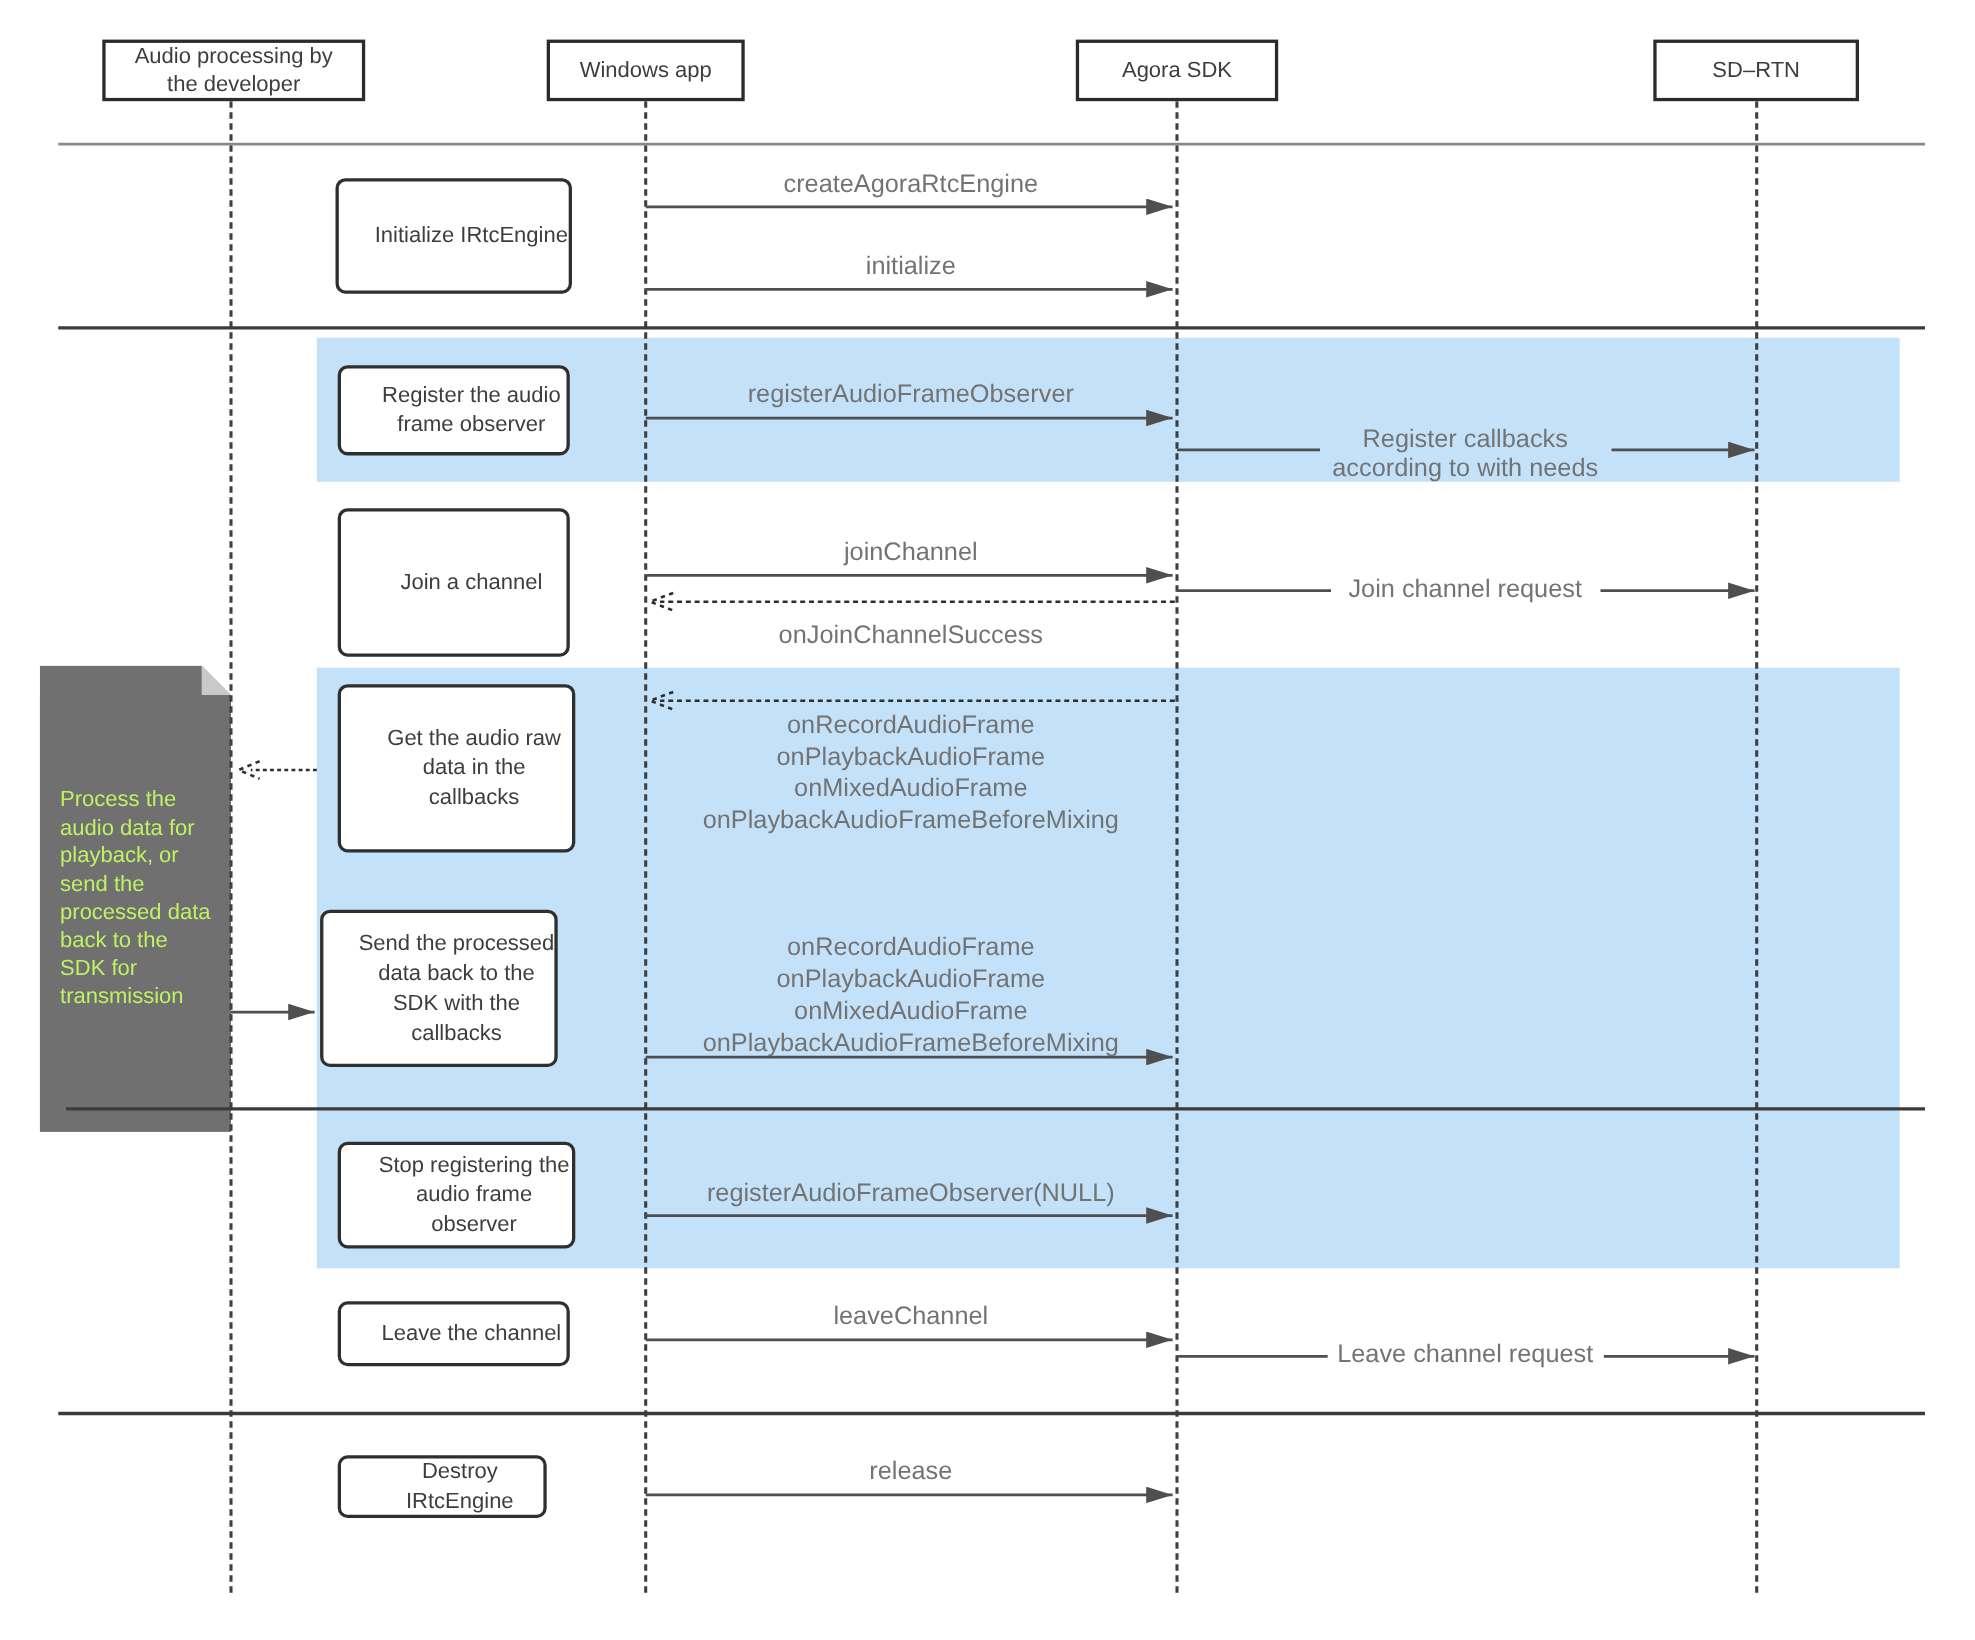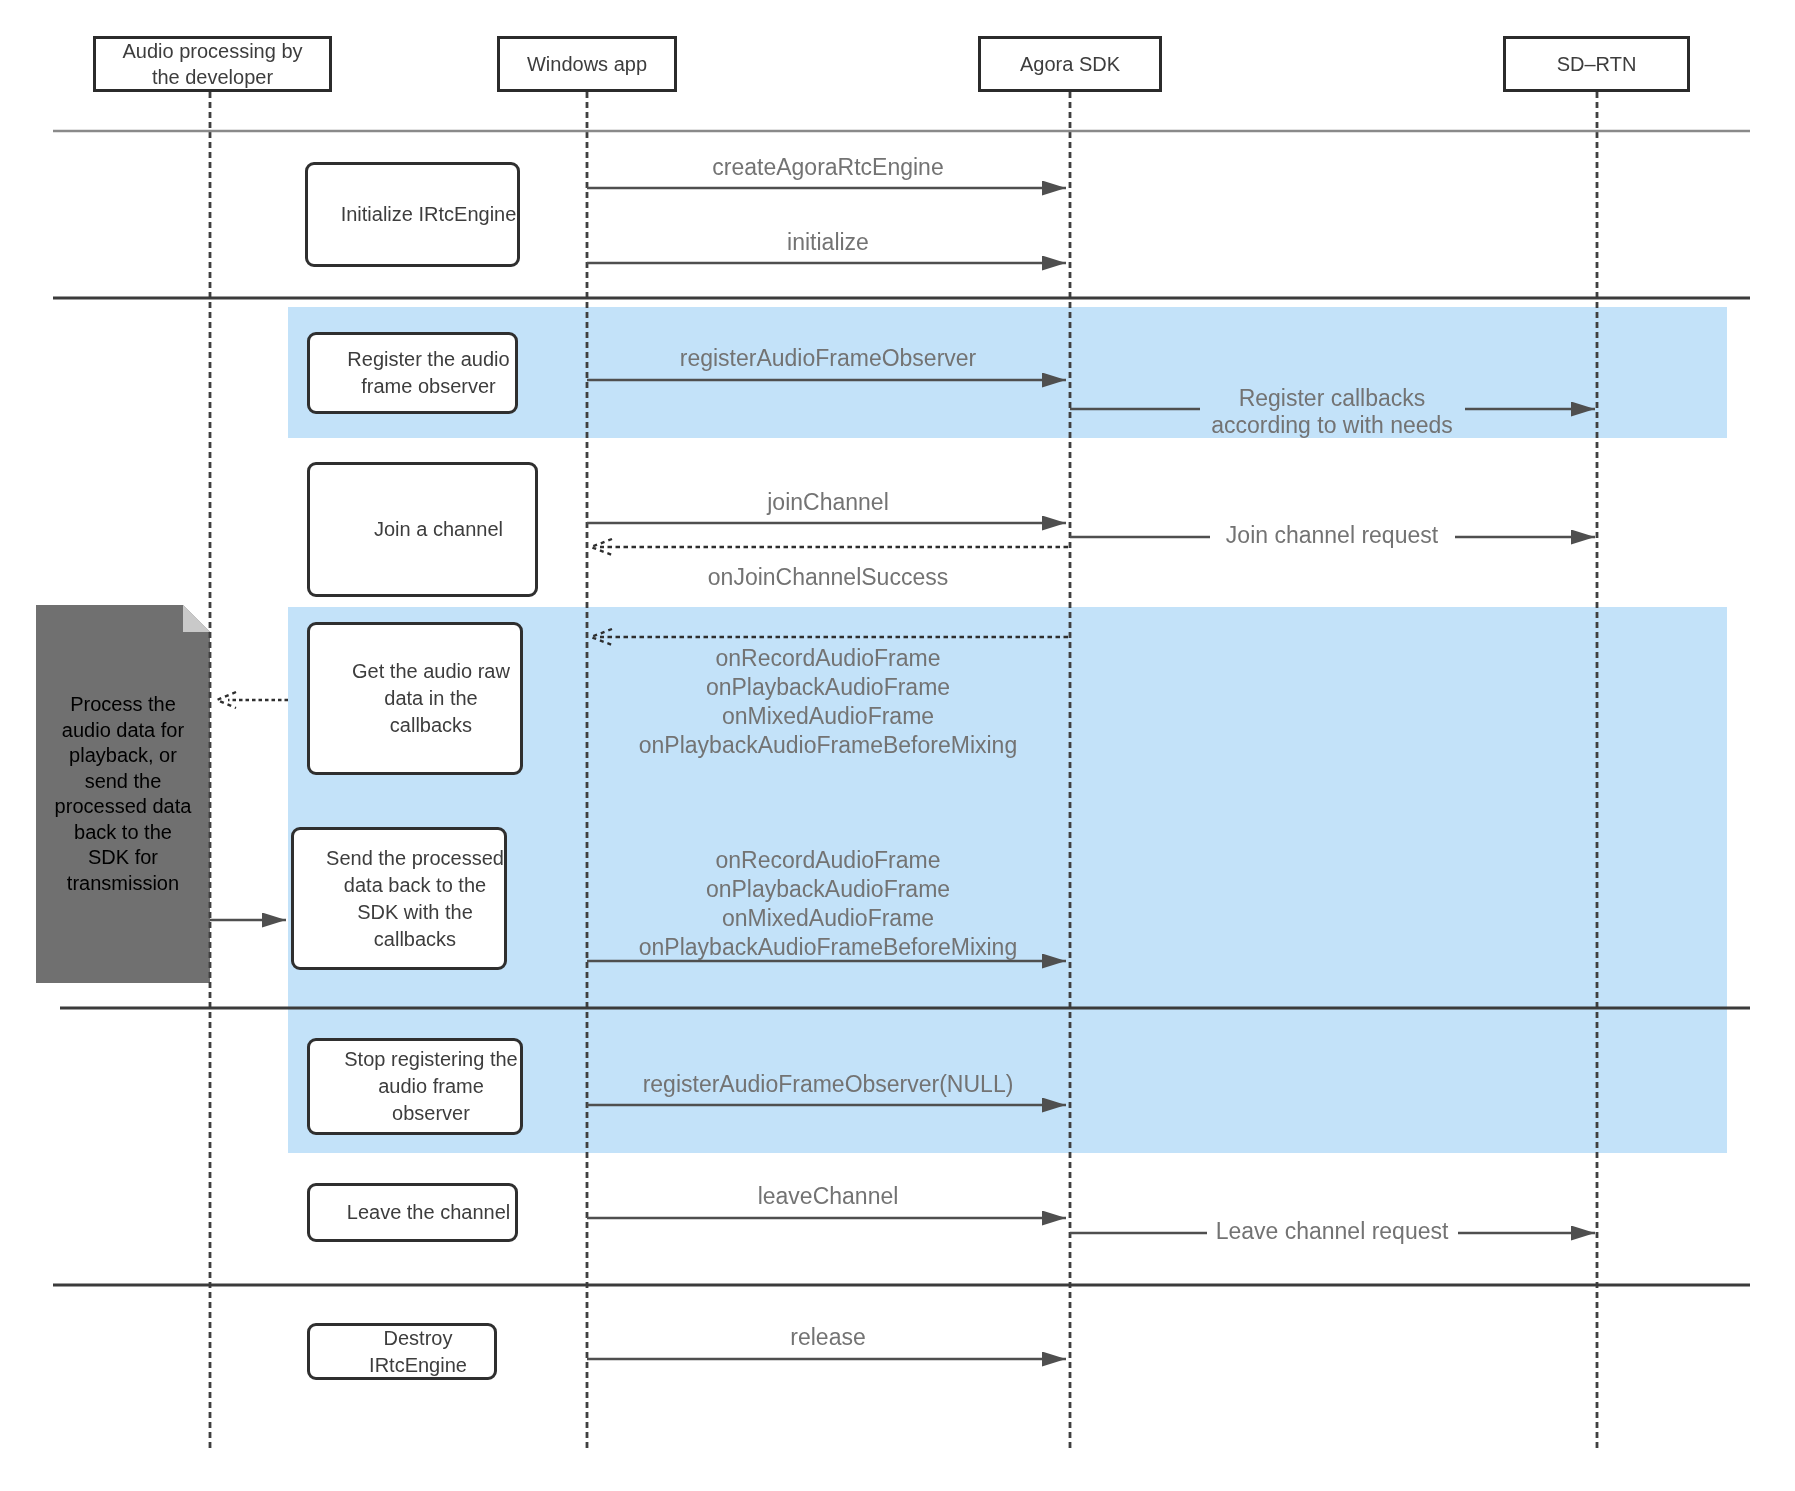--- a/index.html
+++ b/index.html
@@ -1,21 +1,21 @@
 <!DOCTYPE html>
 <html style="--highlight: #c3e2f9; --note-fill: #707070; --note-fold: #c9c9c9;"><head>
 <meta charset="utf-8">
 <style>
   html,body{margin:0;padding:0;background:#fff;}
   #stage{position:relative;width:1795px;height:1491px;background:#fff;overflow:hidden;
          font-family:"Liberation Sans",sans-serif;}
   .band{position:absolute;background:var(--highlight);z-index:1;}
-  .note{position:absolute;left:36px;top:605px;width:174px;height:378px;background:var(--note-fill);
-        z-index:2;display:flex;align-items:center;justify-content:center;text-align:center;
-        color:#000000;font-size:20px;line-height:25.5px;white-space:pre-line;
+  .note{position:absolute;left:36px;top:605px;width:174px;height:424px;background:var(--note-fill);
+        z-index:2;display:flex;align-items:center;justify-content:center;text-align:left;
+        color:#bef264;font-size:20px;line-height:25.5px;white-space:pre-line;
         clip-path:polygon(0 0, calc(100% - 27px) 0, 100% 27px, 100% 100%, 0 100%);}
   .note-fold{position:absolute;left:183px;top:605px;width:27px;height:27px;background:var(--note-fold);
         z-index:2;clip-path:polygon(0 0, 100% 100%, 0 100%);}
   svg.lines{position:absolute;left:0;top:0;z-index:3;}
   .actor{position:absolute;top:36px;height:56px;background:#fff;border:3px solid #2b2b2b;
          box-sizing:border-box;display:flex;align-items:center;justify-content:center;
          text-align:center;font-size:20px;line-height:26px;color:#3d3d3d;white-space:pre-line;z-index:4;}
   .step{position:absolute;background:#fff;border:3px solid #2f2f2f;border-radius:9px;
         box-sizing:border-box;display:flex;align-items:center;justify-content:center;
         text-align:center;font-size:20px;line-height:27px;color:#3d3d3d;white-space:pre-line;z-index:4;padding-left:32px;}
@@ -88,21 +88,21 @@
 
   <div class="actor" style="left:93px;width:239px;">Audio processing by
 the developer</div>
   <div class="actor" style="left:497px;width:180px;">Windows app</div>
   <div class="actor" style="left:978px;width:184px;">Agora SDK</div>
   <div class="actor" style="left:1503px;width:187px;">SD–RTN</div>
 
   <div class="step" style="left:305px;top:162px;width:215px;height:105px;">Initialize IRtcEngine</div>
   <div class="step" style="left:307px;top:332px;width:211px;height:82px;">Register the audio
 frame observer</div>
-  <div class="step" style="left:307px;top:462px;width:231px;height:135px;text-align:right;">Join a channel</div>
+  <div class="step" style="left:307px;top:462px;width:211px;height:135px;text-align:right;">Join a channel</div>
   <div class="step" style="left:307px;top:622px;width:216px;height:153px;">Get the audio raw
 data in the
 callbacks</div>
   <div class="step" style="left:291px;top:827px;width:216px;height:143px;">Send the processed
 data back to the
 SDK with the
 callbacks</div>
   <div class="step" style="left:307px;top:1038px;width:216px;height:97px;">Stop registering the
 audio frame
 observer</div>

